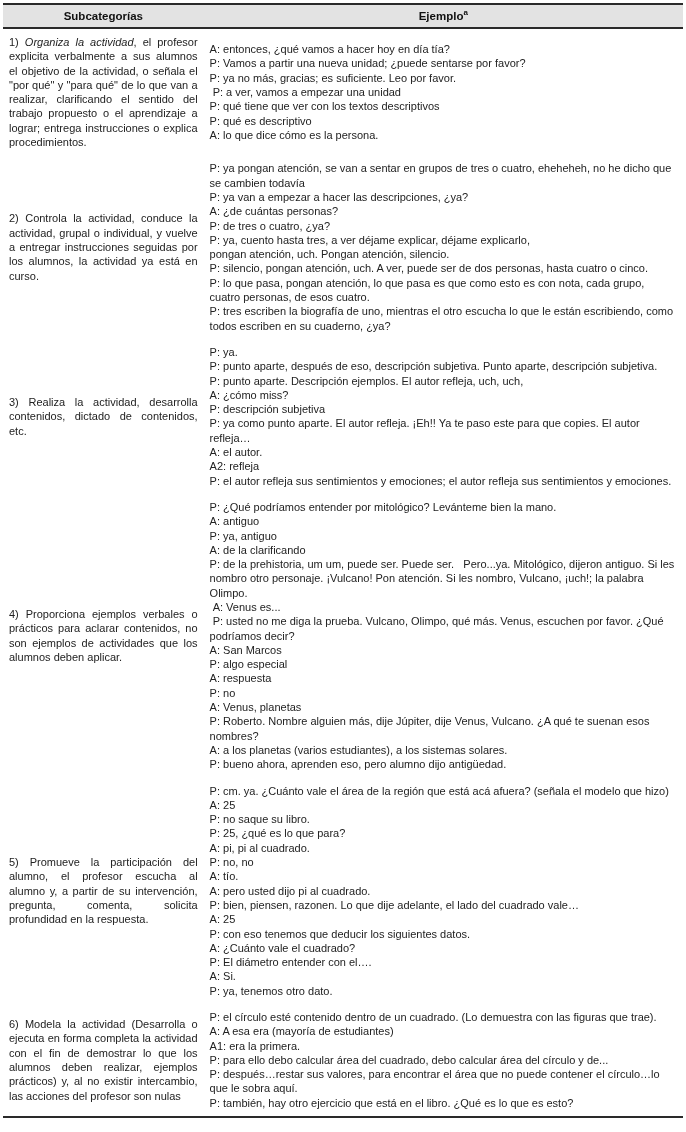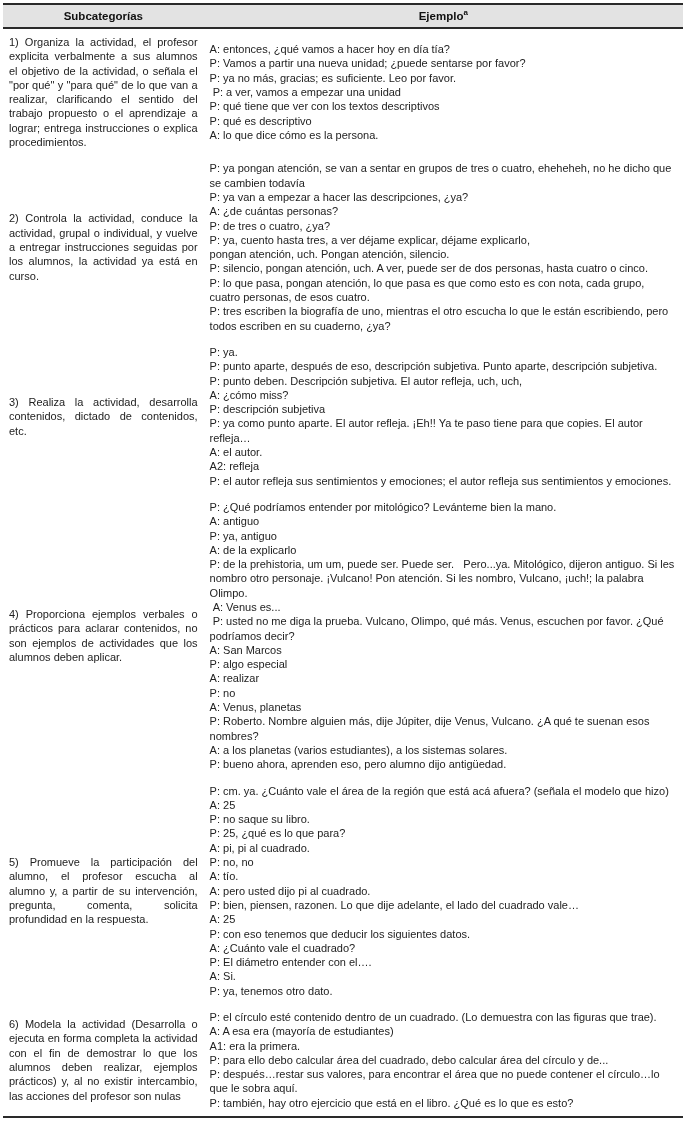--- a/index.html
+++ b/index.html
@@ -51,20 +51,21 @@
     padding-left: 5px;
     padding-right: 8px;
   }
   tr.shaded td {
     background: #eaeaea;
   }
   .line {
     white-space: pre-wrap;
   }
   .ital {
+    font-style: italic;
   }
 </style>
 </head>
 <body>
 
 <div class="doc">
   <table class="subcat">
     <thead>
       <tr>
         <th class="th-sub">
@@ -92,50 +93,50 @@
     <td class="sub"><span class="pre">2) Controla la actividad, conduce la actividad, grupal o individual, y vuelve a entregar instrucciones seguidas por los alumnos, la actividad ya está en curso.</span><span class="ital"></span><span class="post"></span></td>
     <td class="ex">
             <div class="line">P: ya pongan atención, se van a sentar en grupos de tres o cuatro, eheheheh, no he dicho que se cambien todavía</div>
             <div class="line">P: ya van a empezar a hacer las descripciones, ¿ya?</div>
             <div class="line">A: ¿de cuántas personas?</div>
             <div class="line">P: de tres o cuatro, ¿ya?</div>
             <div class="line">P: ya, cuento hasta tres, a ver déjame explicar, déjame explicarlo,</div>
             <div class="line">pongan atención, uch. Pongan atención, silencio.</div>
             <div class="line">P: silencio, pongan atención, uch. A ver, puede ser de dos personas, hasta cuatro o cinco.</div>
             <div class="line">P: lo que pasa, pongan atención, lo que pasa es que como esto es con nota, cada grupo, cuatro personas, de esos cuatro.</div>
-            <div class="line">P: tres escriben la biografía de uno, mientras el otro escucha lo que le están escribiendo, pero todos escriben en su cuaderno, ¿ya?</div>
+            <div class="line">P: tres escriben la biografía de uno, mientras el otro escucha lo que le están escribiendo, como todos escriben en su cuaderno, ¿ya?</div>
           </td>
   </tr>
         <tr>
     <td class="sub"><span class="pre">3) Realiza la actividad, desarrolla contenidos, dictado de contenidos, etc.</span><span class="ital"></span><span class="post"></span></td>
     <td class="ex">
             <div class="line">P: ya.</div>
             <div class="line">P: punto aparte, después de eso, descripción subjetiva. Punto aparte, descripción subjetiva.</div>
-            <div class="line">P: punto deben. Descripción subjetiva. El autor refleja, uch, uch,</div>
+            <div class="line">P: punto aparte. Descripción ejemplos. El autor refleja, uch, uch,</div>
             <div class="line">A: ¿cómo miss?</div>
             <div class="line">P: descripción subjetiva</div>
-            <div class="line">P: ya como punto aparte. El autor refleja. ¡Eh!! Ya te paso tiene para que copies. El autor refleja…</div>
+            <div class="line">P: ya como punto aparte. El autor refleja. ¡Eh!! Ya te paso este para que copies. El autor refleja…</div>
             <div class="line">A: el autor.</div>
             <div class="line">A2: refleja</div>
             <div class="line">P: el autor refleja sus sentimientos y emociones; el autor refleja sus sentimientos y emociones.</div>
           </td>
   </tr>
         <tr class="shaded">
     <td class="sub"><span class="pre">4) Proporciona ejemplos verbales o prácticos para aclarar contenidos, no son ejemplos de actividades que los alumnos deben aplicar.</span><span class="ital"></span><span class="post"></span></td>
     <td class="ex">
             <div class="line">P: ¿Qué podríamos entender por mitológico? Levánteme bien la mano.</div>
             <div class="line">A: antiguo</div>
             <div class="line">P: ya, antiguo</div>
-            <div class="line">A: de la explicarlo</div>
+            <div class="line">A: de la clarificando</div>
             <div class="line">P: de la prehistoria, um um, puede ser. Puede ser.   Pero...ya. Mitológico, dijeron antiguo. Si les nombro otro personaje. ¡Vulcano! Pon atención. Si les nombro, Vulcano, ¡uch!; la palabra Olimpo.</div>
             <div class="line"> A: Venus es...</div>
             <div class="line"> P: usted no me diga la prueba. Vulcano, Olimpo, qué más. Venus, escuchen por favor. ¿Qué podríamos decir?</div>
             <div class="line">A: San Marcos</div>
             <div class="line">P: algo especial</div>
-            <div class="line">A: realizar</div>
+            <div class="line">A: respuesta</div>
             <div class="line">P: no</div>
             <div class="line">A: Venus, planetas</div>
             <div class="line">P: Roberto. Nombre alguien más, dije Júpiter, dije Venus, Vulcano. ¿A qué te suenan esos nombres?</div>
             <div class="line">A: a los planetas (varios estudiantes), a los sistemas solares.</div>
             <div class="line">P: bueno ahora, aprenden eso, pero alumno dijo antigüedad.</div>
           </td>
   </tr>
         <tr>
     <td class="sub"><span class="pre">5) Promueve la participación del alumno, el profesor escucha al alumno y, a partir de su intervención, pregunta, comenta, solicita profundidad en la respuesta.</span><span class="ital"></span><span class="post"></span></td>
     <td class="ex">

